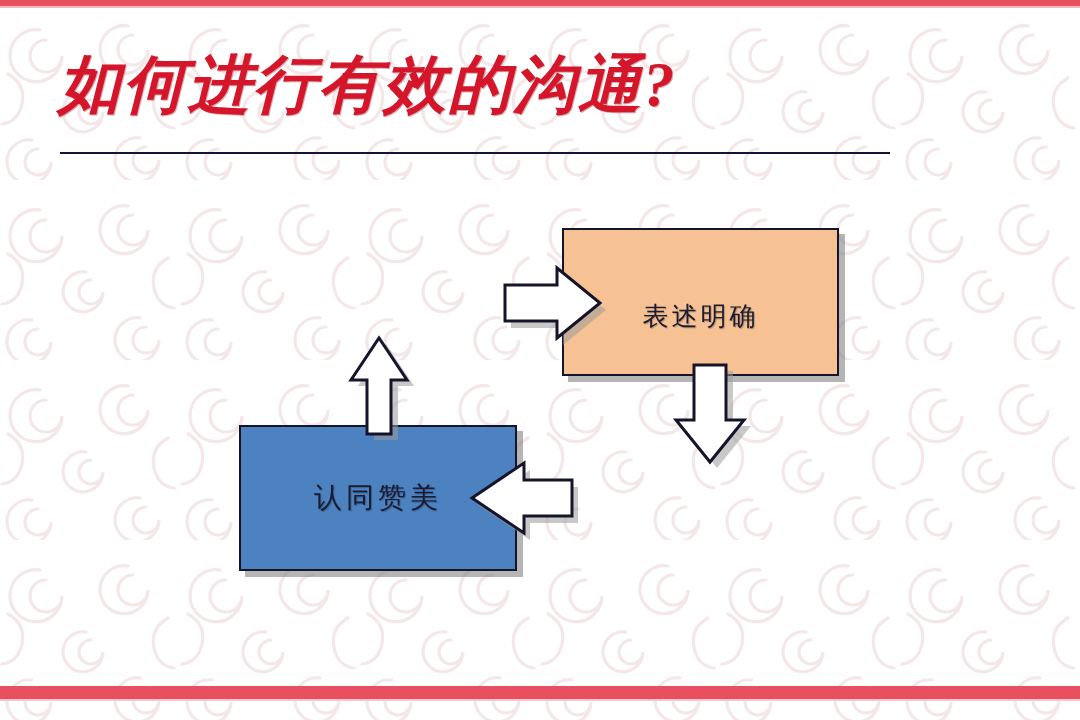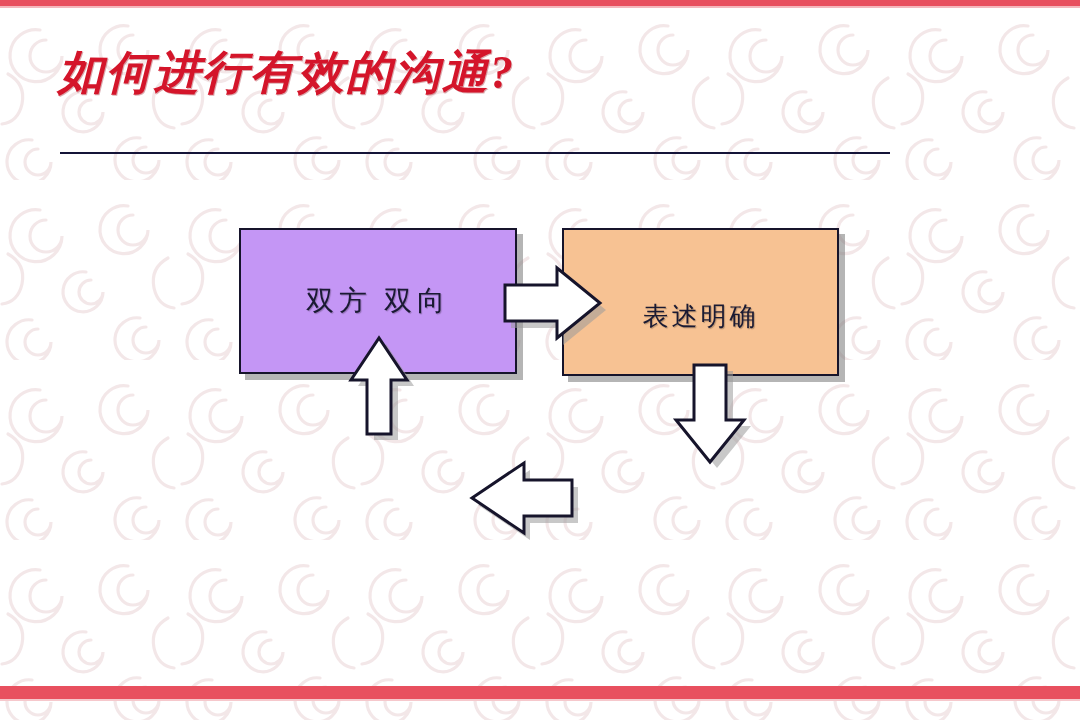--- a/index.html
+++ b/index.html
@@ -58,21 +58,21 @@
     height: 2px;
     background: #f6c8cc;
   }
 
   
   #title {
     position: absolute;
     left: 58px;
     top: 42px;
     font-family: "Liberation Serif", "DejaVu Serif", serif;
-    font-size: 46px;
+    font-size: 63px;
     font-weight: bold;
     font-style: italic;
     color: #d4152a;
     letter-spacing: 2px;
     white-space: nowrap;
     text-shadow: 1px 1px 0 rgba(150,10,20,0.35);
   }
 
   #title-rule {
     position: absolute;
@@ -144,29 +144,29 @@
   </svg>
 
   <div class="bar-top"></div>
   <div class="bar-top-inner"></div>
   <div class="bar-bottom"></div>
   <div class="bar-bottom-inner"></div>
 
   <div id="title">如何进行有效的沟通?</div>
   <div id="title-rule"></div>
 
-  <div class="box" id="box-two-way">
-    <span class="box-label">双方  双向</span>
-  </div>
 
   <div class="box" id="box-clear">
     <span class="box-label">表述明确</span>
   </div>
 
 
+  <div class="box" id="box-appreciate">
+    <span class="box-label">认同赞美</span>
+  </div>
 
   <svg id="arrows" viewBox="0 0 1080 720" xmlns="http://www.w3.org/2000/svg">
 
     <g>
       <polygon points="505,285 557,285 557,268 600,303 557,338 557,321 505,321" fill="#9a9a9a" transform="translate(6,7)" opacity="0.55"></polygon>
       <polygon points="505,285 557,285 557,268 600,303 557,338 557,321 505,321" fill="#ffffff" stroke="#16142b" stroke-width="3" stroke-linejoin="miter"></polygon>
     </g>
 
     <g>
       <polygon points="694,365 726,365 726,420 744,420 710,462 676,420 694,420" fill="#9a9a9a" transform="translate(7,6)" opacity="0.55"></polygon>

